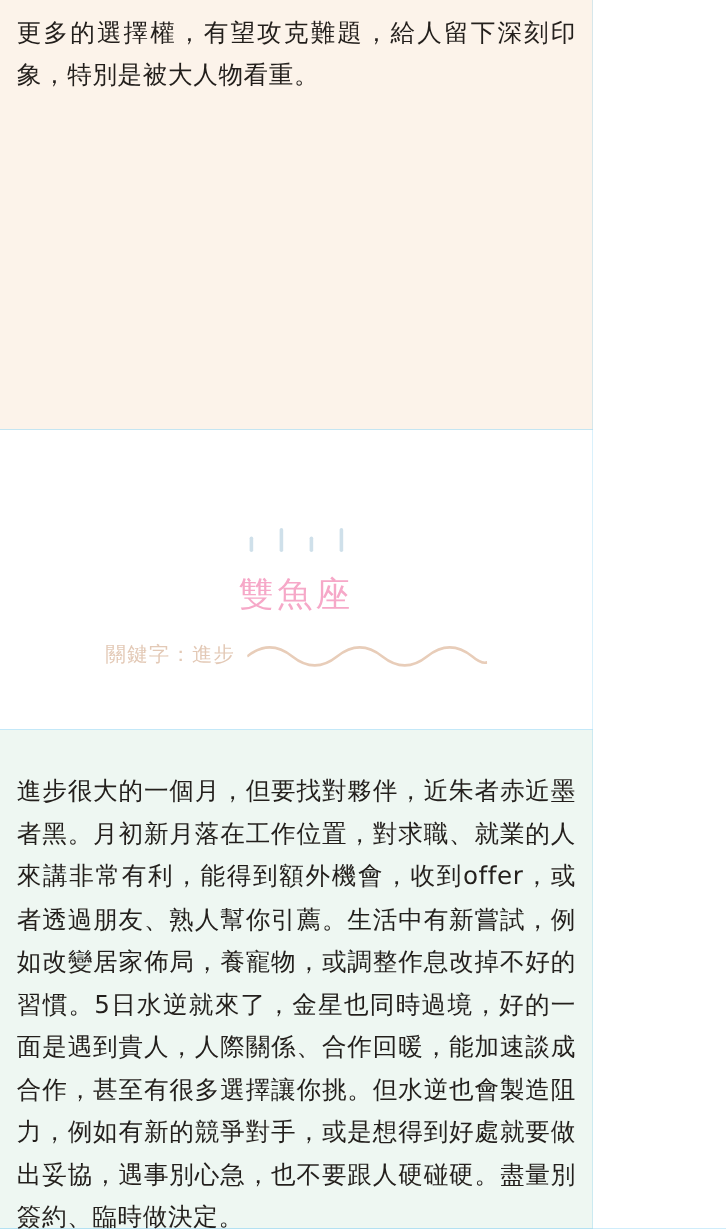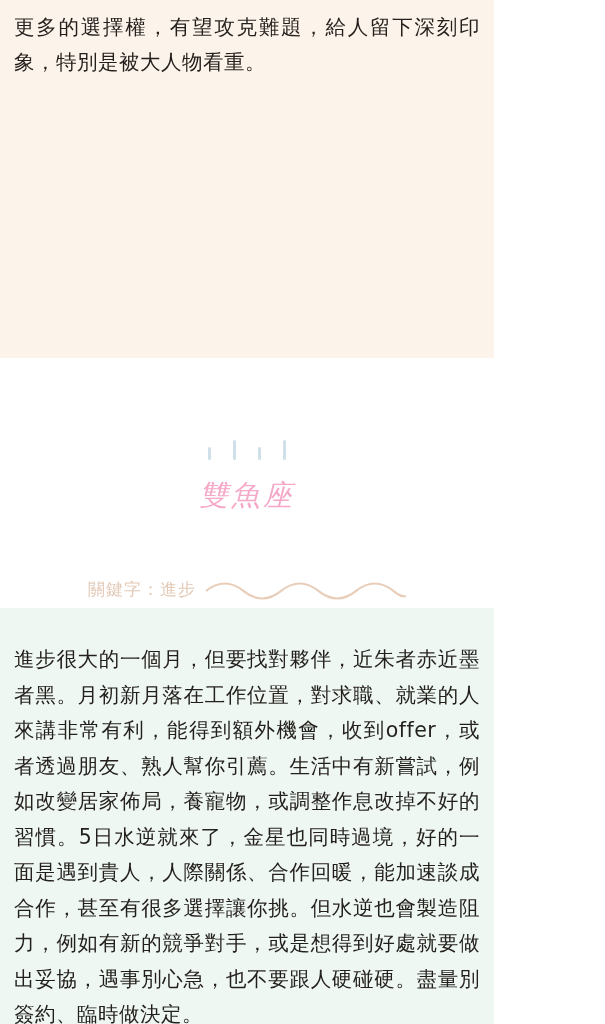--- a/index.html
+++ b/index.html
@@ -66,32 +66,30 @@
   .sign-title {
     position: absolute;
     top: 118px;
     left: 0;
     width: 100%;
     text-align: center;
     font-size: 29px;
     letter-spacing: 3px;
     color: #f6a8c8;
     font-family: "DejaVu Sans", "Liberation Sans", sans-serif;
-    font-style: italic;
   }
   .keyword-row {
     position: absolute;
     top: 176px;
     left: 0;
     width: 100%;
     display: flex;
     align-items: center;
     padding: 0 88px;
     box-sizing: border-box;
-    margin-top: 44px;
   }
   .keyword {
     font-size: 17px;
     color: #e3c9b6;
     letter-spacing: 1px;
     white-space: nowrap;
   }
   .wave {
     flex: 1;
     margin-left: 10px;

